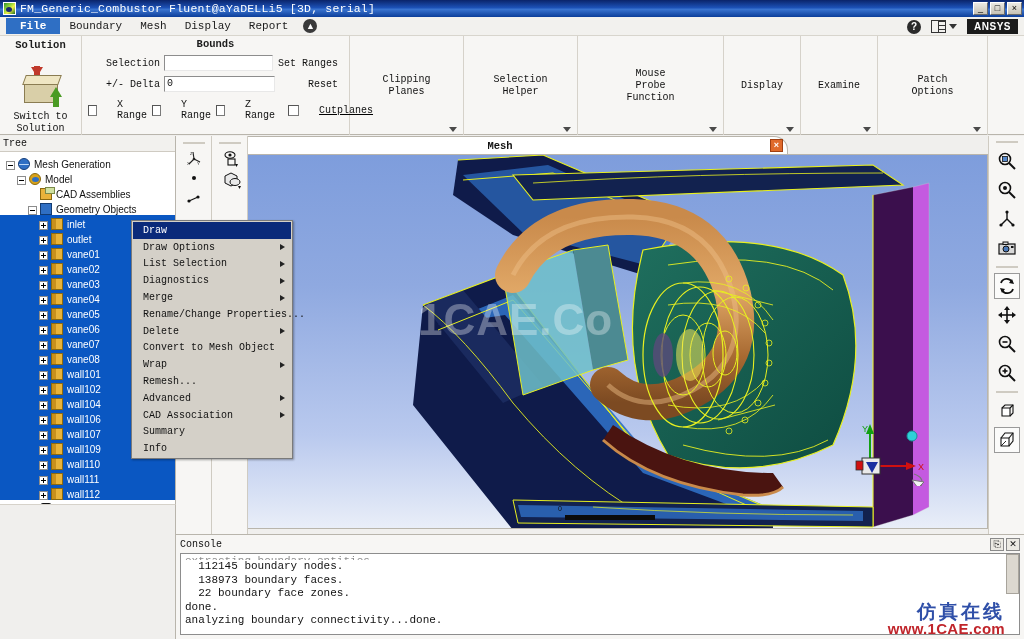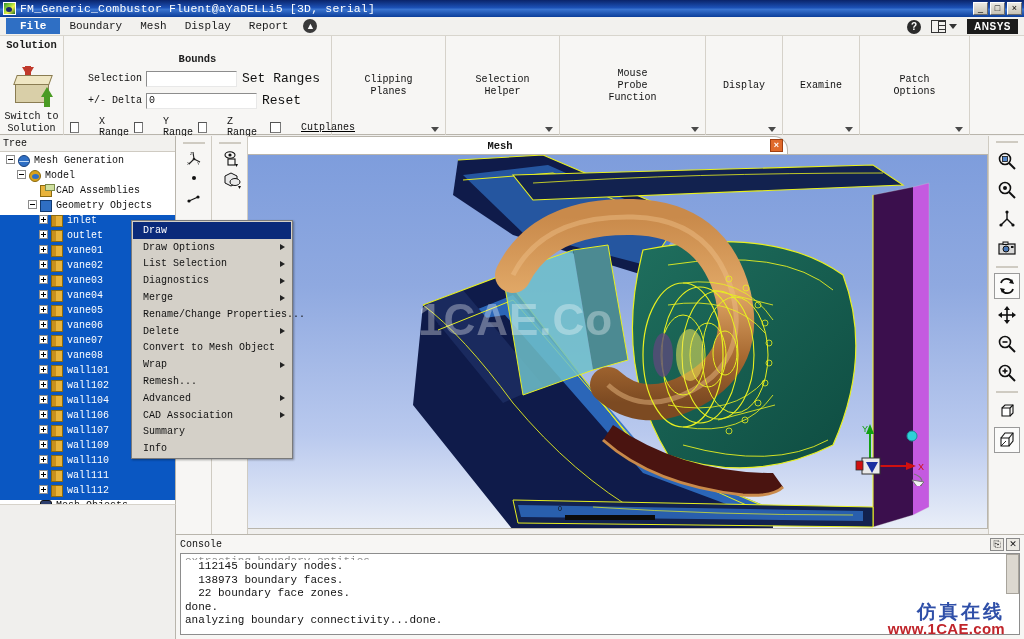--- a/index.html
+++ b/index.html
@@ -102,21 +102,21 @@
   }
   .rgroup-title {
     font-family:"Liberation Mono","DejaVu Sans Mono",monospace;
     font-size: 10.5px; font-weight: bold; color: #1c1c1c; margin-top: 2px;
   }
   .rgroup .dropcaret {
     position: absolute; bottom: 3px; right: 6px;
     width:0;height:0;border-left:4px solid transparent;border-right:4px solid transparent;border-top:5px solid #4a4a4a;
   }
   
-  .g-solution { width: 64px; align-items: center; gap: 12px; }
+  .g-solution { width: 82px; align-items: center; gap: 12px; }
   .sol-icon { width: 46px; height: 40px; position: relative; margin-top: 4px; }
   .sol-box {
     position:absolute; left:6px; top:14px; width:34px; height:22px;
     background:#d9cfa8; border:1px solid #8a7c52;
   }
   .sol-box::before{
     content:""; position:absolute; left:-1px; top:-7px; width:34px;height:8px;
     background:#efe6c3; border:1px solid #8a7c52; transform: skewX(-20deg);
   }
   .arrow-down {
@@ -130,36 +130,36 @@
   }
   .arrow-up::after{content:"";position:absolute;left:-3px;top:10px;width:6px;height:10px;background:#4a9b23;}
   .sol-label {
     font-family:"Liberation Mono","DejaVu Sans Mono",monospace;
     font-size:10px; text-align:center; line-height:12px; color:#111; margin-top:2px;
   }
   
   .g-bounds { width: 268px; align-items: stretch; padding: 0 6px; }
   .bounds-title {
     text-align:center; font-family:"Liberation Mono","DejaVu Sans Mono",monospace;
-    font-size:10.5px; font-weight:bold; margin-top:17px; color:#1c1c1c;
+    font-size:10.5px; font-weight:bold; margin-top:2px; color:#1c1c1c;
   }
   .brow { display:flex; align-items:center; margin-top:5px; }
   .blabel {
     font-family:"Liberation Mono","DejaVu Sans Mono",monospace; font-size:10px;
     width: 76px; text-align:right; padding-right:4px; color:#111;
   }
   .binput {
     flex: 1; height: 16px; background:#ffffff;
     border:1px solid #8d8d8d; border-right-color:#e8e8e8; border-bottom-color:#e8e8e8;
     font-family:"Liberation Mono","DejaVu Sans Mono",monospace; font-size:10px;
     padding: 0 2px; line-height:14px; color:#111;
   }
   .bbtn {
-    font-family:"Liberation Mono","DejaVu Sans Mono",monospace; font-size:13px;
-    color:#111; padding: 1px 5px; white-space:nowrap; min-width: 68px; text-align:left;
+    font-family:"Liberation Mono","DejaVu Sans Mono",monospace; font-size:10px;
+    color:#111; padding: 1px 5px; white-space:nowrap; min-width: 68px; text-align:right;
   }
   .brow-checks { display:flex; align-items:center; margin-top:7px; gap:3px; }
   .chk { display:flex; align-items:center; gap:20px; }
   .chkbox {
     width:11px;height:11px;background:#fff;
     border:1px solid #7a7a7a; border-top-color:#555; border-left-color:#555;
   }
   .chklabel { font-family:"Liberation Mono","DejaVu Sans Mono",monospace; font-size:10px; color:#111; }
   .g-generic {
     justify-content: center;
@@ -174,22 +174,22 @@
     position:absolute; left:0; top:136px; width:176px; height:368px;
     background:#ffffff; border-right:1px solid #b9b5ac;
   }
   .tree-header {
     height:16px; background:#f2f1ee; border-bottom:1px solid #cfcbc2;
     font-family:"Liberation Mono","DejaVu Sans Mono",monospace; font-size:10px;
     padding-left:3px; line-height:15px; color:#111;
   }
   .tree-body { position:relative; height:352px; overflow:hidden; padding-top:3px; font-size:0; }
   .tnode {
-    display:flex; align-items:flex-start; height:15px; white-space:nowrap;
-    font-family:Liberation Mono, monospace; font-size:10px; color:#111;
+    display:flex; align-items:flex-end; height:15px; white-space:nowrap;
+    font-family:Liberation Sans, sans-serif; font-size:10px; color:#111;
   }
   .tnode.sel { background:#0a57c2; color:#ffffff; }
   .texp {
     width:9px;height:9px; border:1px solid #8c8c8c; background:#fff;
     margin-right:3px; position:relative; flex:0 0 auto;
   }
   .texp::before{content:"";position:absolute;left:1px;top:3px;width:5px;height:1px;background:#000;}
   .texp.plus::after{content:"";position:absolute;left:3px;top:1px;width:1px;height:5px;background:#000;}
   .tspacer { flex:0 0 auto; }
   .ticon { width:12px;height:12px;margin-right:4px;flex:0 0 auto; }

